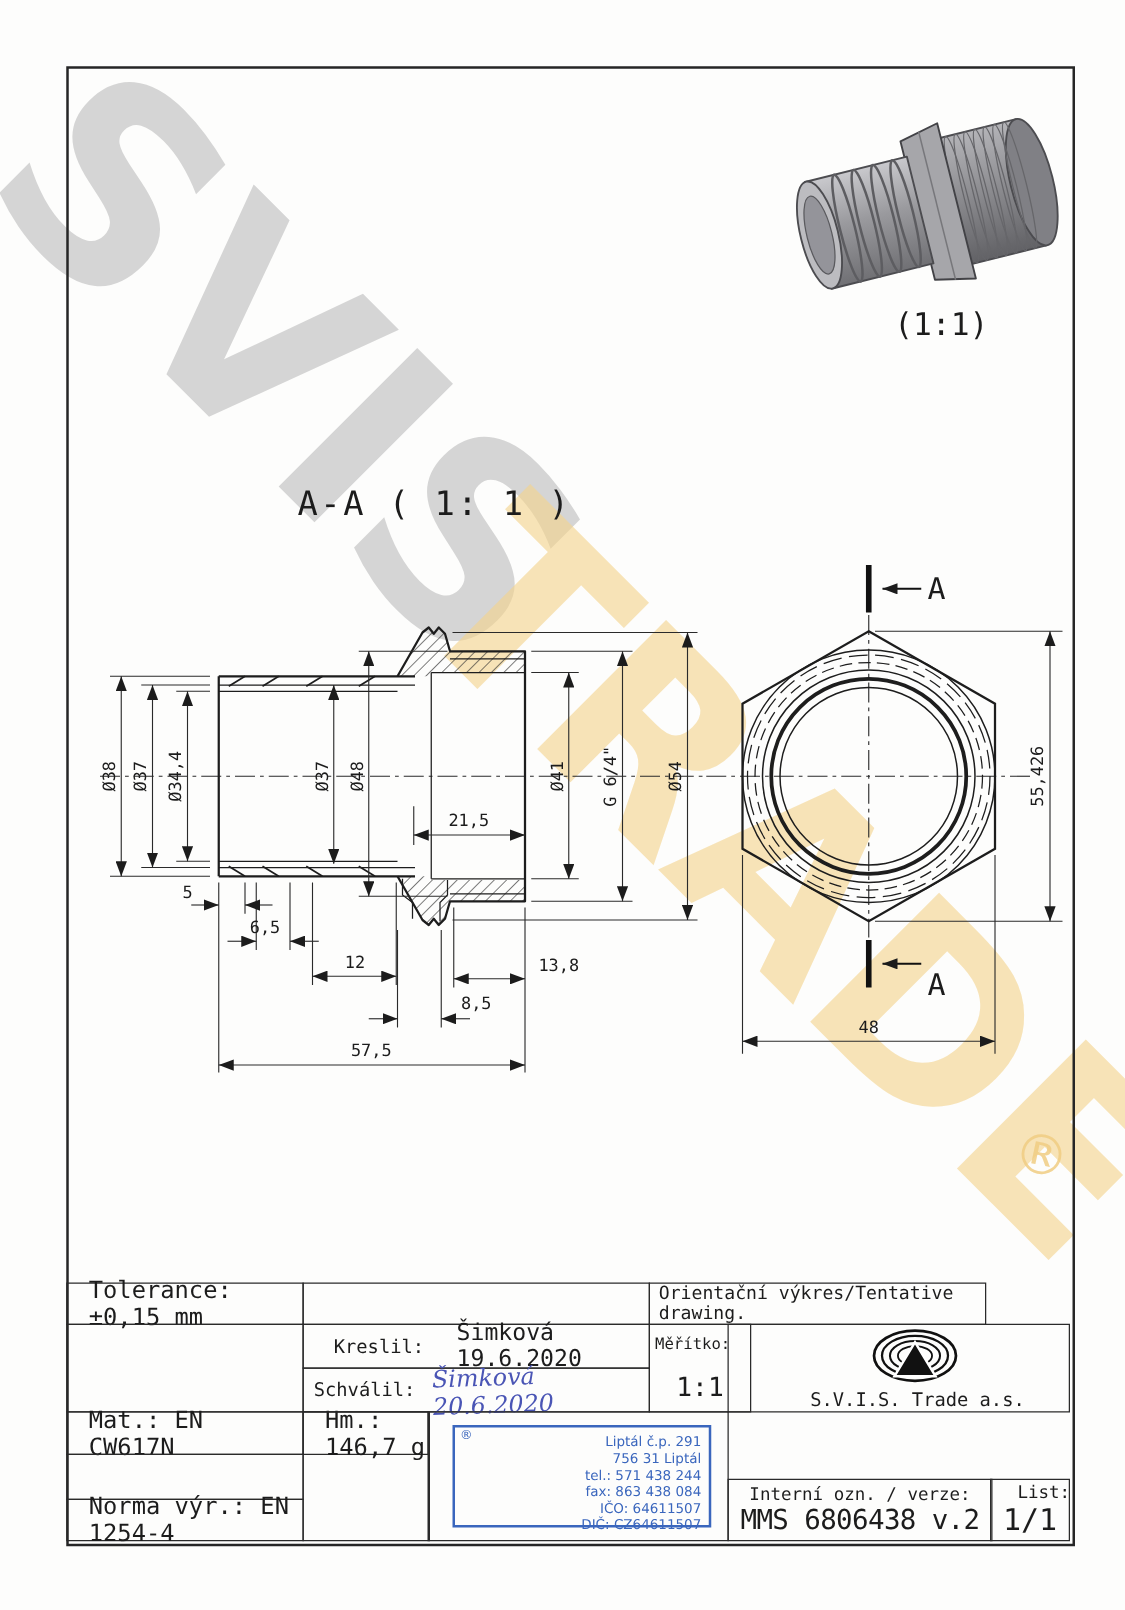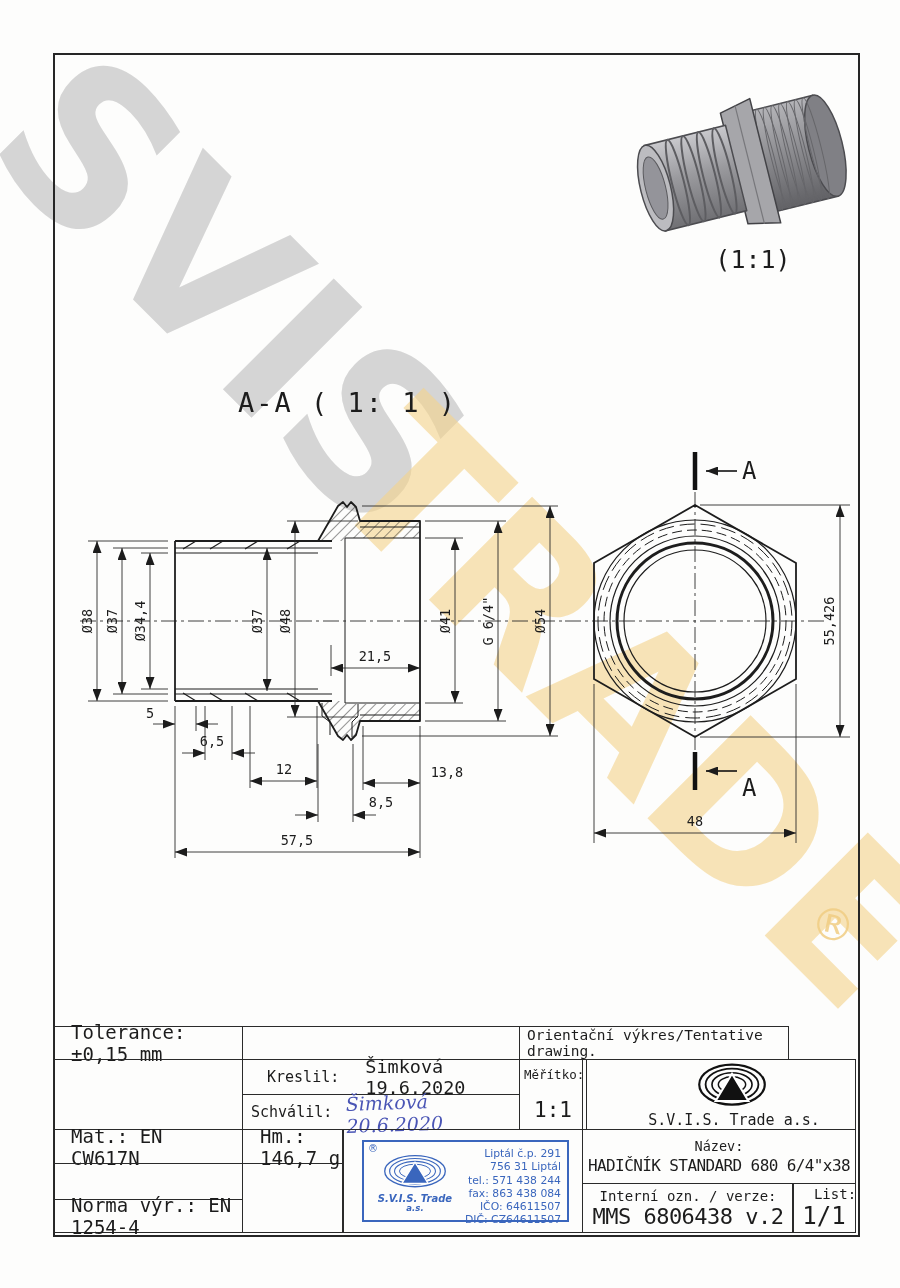--- a/index.html
+++ b/index.html
@@ -250,21 +250,21 @@
 
   <div class="cell" style="left:53px;top:1059px;width:190px;height:71px;"></div>
   <div class="cell" style="left:242px;top:1059px;width:278px;height:36px;padding-left:24px;gap:26px;">
     <span class="lblv">Kreslil:</span>
     <span style="font-size:18.5px;">Šimková 19.6.2020</span>
   </div>
   <div class="cell" style="left:242px;top:1094px;width:278px;height:36px;padding-left:8px;gap:14px;">
     <span class="lblv">Schválil:</span>
     <span class="handwriting">Šimková 20.6.2020</span>
   </div>
-  <div class="cell center-col" style="left:519px;top:1059px;width:68px;height:71px;">
+  <div class="cell center-col" style="left:519px;top:1059px;width:82px;height:71px;">
     <span style="font-size:12.5px;align-self:flex-start;padding-left:4px;">Měřítko:</span>
     <span style="font-size:21px;margin-top:16px;">1:1</span>
   </div>
   <div class="cell" style="left:582px;top:1059px;width:274px;height:71px;flex-direction:column;">
     <svg width="74" height="52" viewBox="0 0 80 56" style="margin-left:26px;">
       <g fill="none" stroke="#111">
         <ellipse cx="40" cy="27" rx="36" ry="22" stroke-width="2.4"></ellipse>
         <ellipse cx="40" cy="27" rx="29" ry="17.5" stroke-width="2"></ellipse>
         <ellipse cx="40" cy="27" rx="22" ry="13" stroke-width="1.8"></ellipse>
         <ellipse cx="40" cy="27" rx="15" ry="8.5" stroke-width="1.6"></ellipse>
@@ -280,48 +280,31 @@
   <div class="cell t15" style="left:242px;top:1129px;width:101px;height:35px;">
     <span>Hm.: 146,7 g</span>
   </div>
   <div class="cell" style="left:242px;top:1129px;width:341px;height:104px;"></div>
   <div class="vline" style="left:342px;top:1129px;width:1.6px;height:104px;"></div>
   <div class="cell" style="left:53px;top:1163px;width:190px;height:37px;"></div>
   <div class="cell t15" style="left:53px;top:1199px;width:190px;height:34px;">
     <span>Norma výr.: EN 1254-4</span>
   </div>
 
-  <div class="cell center-col" style="left:582px;top:1129px;width:274px;height:55px;">
-    <span style="font-size:13.5px;">Název:</span>
-    <span style="font-size:16px;letter-spacing:-0.6px;margin-top:2px;white-space:nowrap;">HADIČNÍK STANDARD 680 6/4"x38</span>
-  </div>
   <div class="cell center-col" style="left:582px;top:1183px;width:212px;height:50px;">
     <span style="font-size:14px;">Interní ozn. / verze:</span>
     <span class="big">MMS 6806438 v.2</span>
   </div>
   <div class="cell center-col" style="left:792px;top:1183px;width:64px;height:50px;">
     <span style="font-size:14px;margin-left:22px;">List:</span>
     <span style="font-size:24px;">1/1</span>
   </div>
 
   <div class="stamp">
     <span class="reg">®</span>
-    <div class="sleft">
-      <svg width="66" height="36" viewBox="0 0 80 44">
-        <g fill="none" stroke="#3a66bd">
-          <ellipse cx="40" cy="21" rx="37" ry="19" stroke-width="1.6"></ellipse>
-          <ellipse cx="40" cy="21" rx="31" ry="15.5" stroke-width="1.4"></ellipse>
-          <ellipse cx="40" cy="21" rx="25" ry="12" stroke-width="1.3"></ellipse>
-          <ellipse cx="40" cy="21" rx="19" ry="8.5" stroke-width="1.2"></ellipse>
-        </g>
-        <polygon points="24,36 56,36 40,10" fill="#3a66bd" stroke="#fff" stroke-width="1.6"></polygon>
-      </svg>
-      <div class="sname">S.V.I.S. Trade</div>
-      <div class="sas">a.s.</div>
-    </div>
     <div class="sright">
       <div>Liptál č.p. 291</div>
       <div>756 31 Liptál</div>
       <div>tel.: 571 438 244</div>
       <div>fax: 863 438 084</div>
       <div>IČO: 64611507</div>
       <div>DIČ: CZ64611507</div>
     </div>
   </div>
 

